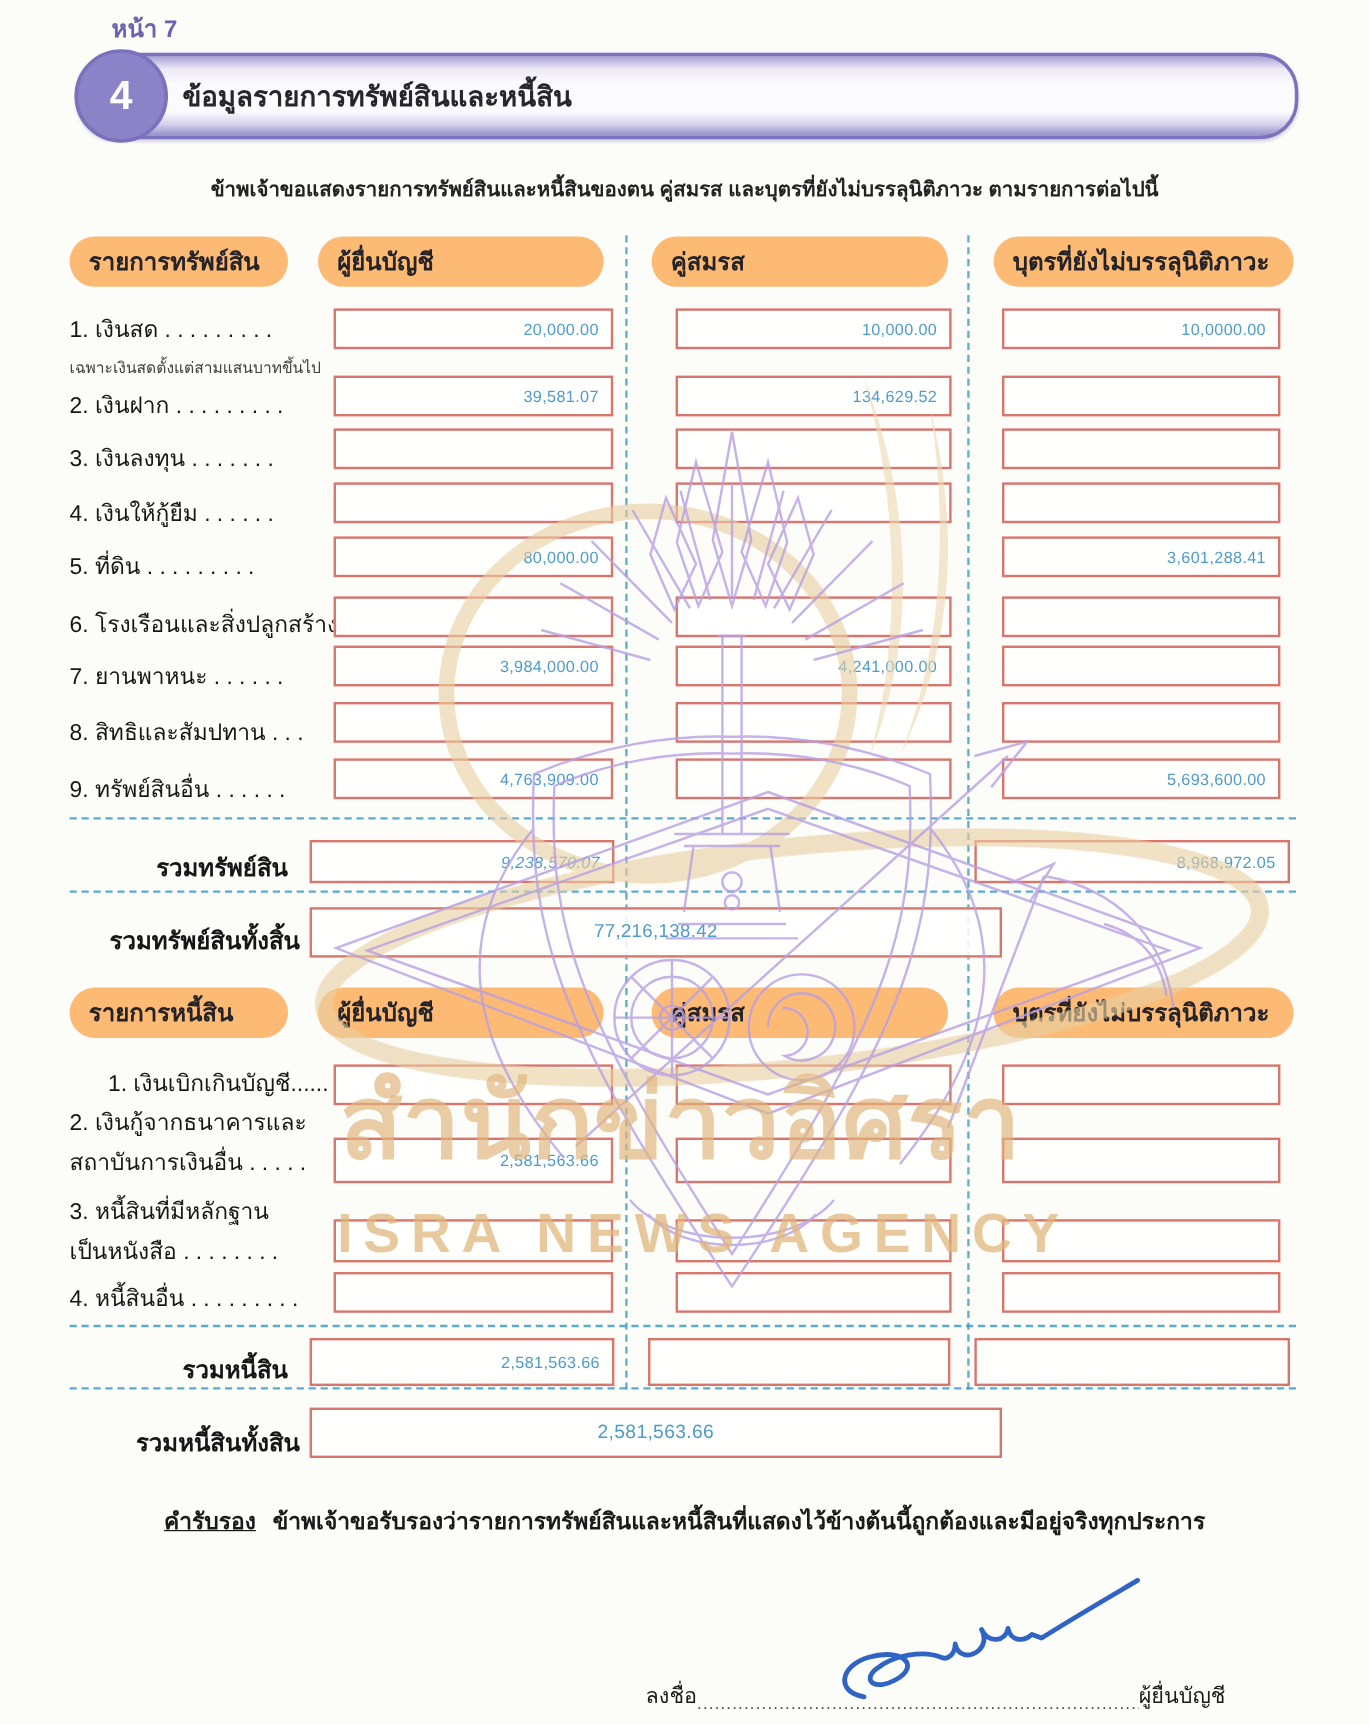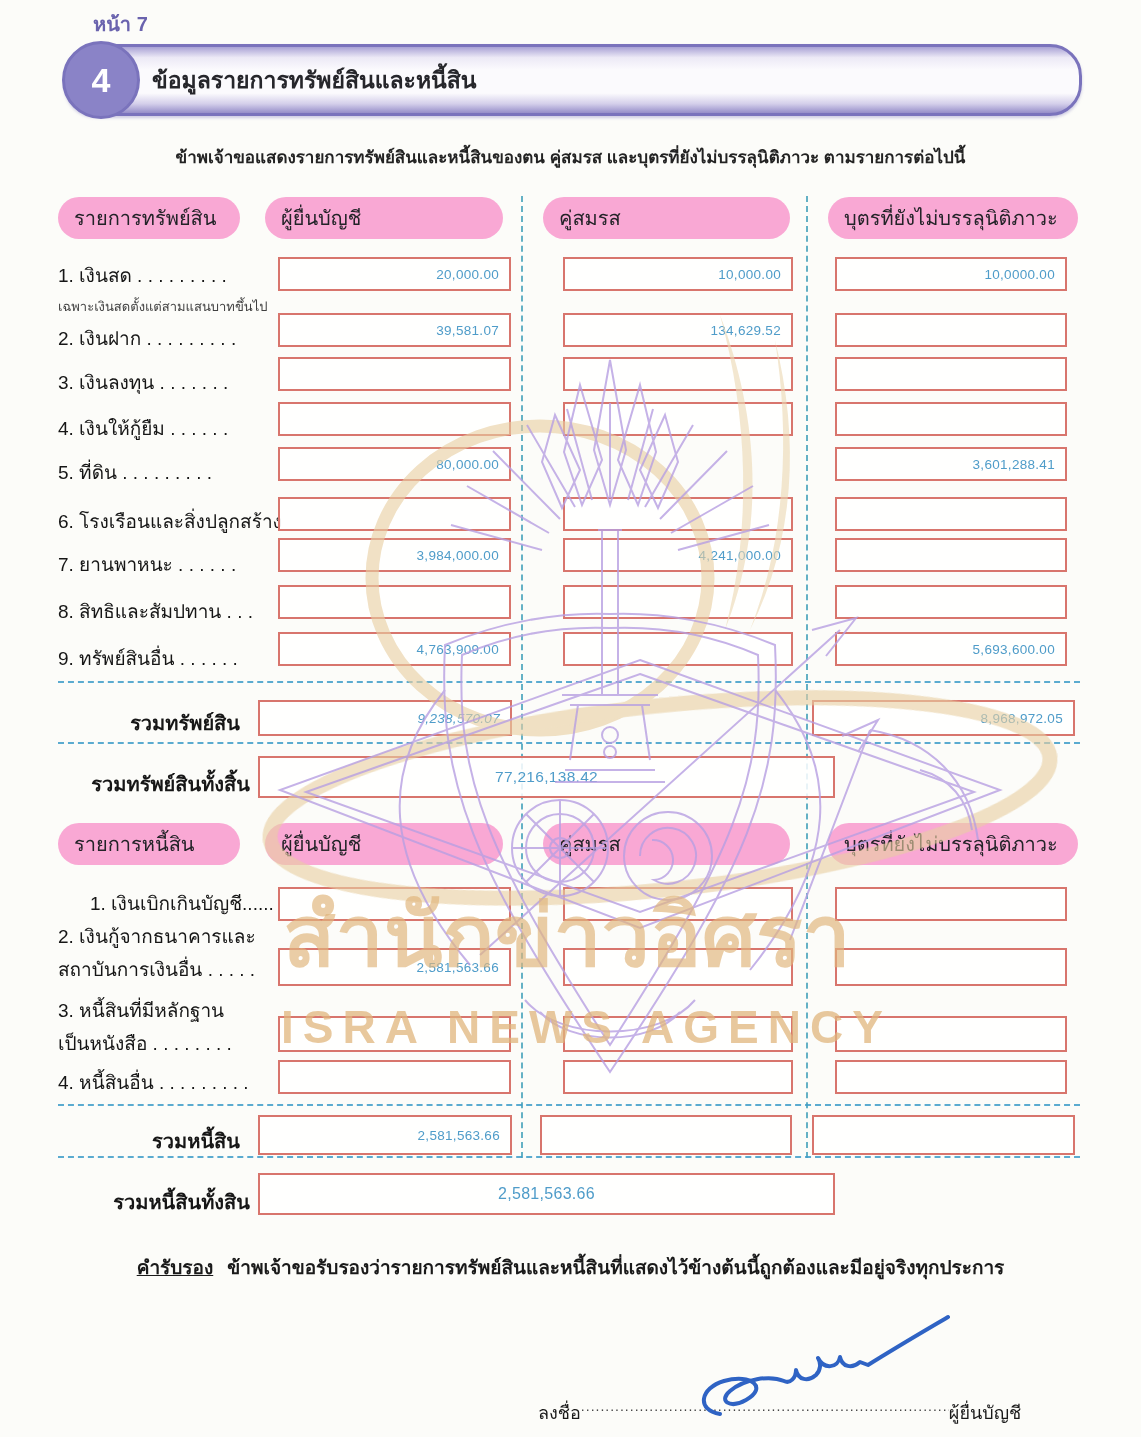--- a/index.html
+++ b/index.html
@@ -21,23 +21,23 @@
   .badge{
     left:62px; top:41px; width:72px; height:72px; border-radius:50%;
     background:#8a83c7; border:3px solid #7a73bc;
     display:flex; align-items:center; justify-content:center;
     color:#fff; font-size:34px; font-weight:bold; z-index:3;
   }
   .banner-title{left:152px; top:62px; font-size:23px; font-weight:bold; color:#26262b; z-index:3;}
   .intro{left:0; top:143px; width:1141px; text-align:center; font-size:17px; font-weight:bold; color:#232323;}
   
   .pill{
-    height:42px; background:#f9a8d4; border-radius:21px;
+    height:42px; background:#fdba74; border-radius:21px;
     display:flex; align-items:center; padding:0 16px; box-sizing:border-box;
-    font-size:20px; font-weight:normal; color:#232328; white-space:nowrap;
+    font-size:20px; font-weight:bold; color:#232328; white-space:nowrap;
   }
   
   .row-label{font-size:19px; color:#161616; white-space:pre-line; line-height:33px;}
   .row-note{font-size:13px; color:#404040;}
   .box{
     border:2px solid #d8756d; background:rgba(255,255,255,.85); box-sizing:border-box;
     display:flex; align-items:center; justify-content:flex-end;
     padding:0 10px; font-size:13.5px; color:#4f9cc9; letter-spacing:.3px;
   }
   .box.center{justify-content:center;}
@@ -46,21 +46,21 @@
   .c3{left:835px; width:232px;}
   .t1{left:258px; width:254px;}
   .t2{left:540px; width:252px;}
   .t3{left:812px; width:263px;}
   .total-label{font-size:20px; font-weight:bold; color:#161616; text-align:right; width:182px; left:58px;}
   .hdash{left:58px; width:1022px; height:0; border-top:2px dashed #3f9dc9; opacity:.85;}
   .vdash{width:0; top:196px; height:962px; border-left:2px dashed #3f9fb9; opacity:.8;}
   
   .cert{left:0; top:1252px; width:1141px; text-align:center; font-size:19px; font-weight:bold; color:#1a1a1a;}
   .cert .head{text-decoration:underline; margin-right:14px;}
-  .sig-row{left:538px; top:1398px; display:flex; align-items:flex-start; font-size:18px; color:#1a1a1a;}
+  .sig-row{left:538px; top:1398px; display:flex; align-items:flex-end; font-size:18px; color:#1a1a1a;}
   .sig-leader{display:inline-block; width:368px; overflow:hidden; white-space:nowrap; letter-spacing:1px; color:#444; font-size:14px;}
   
   .wm{pointer-events:none;}
   .wm-thai{
     left:283px; top:893px; width:600px; font-size:86px; font-weight:bold; line-height:1;
     color:rgba(224,182,124,.68); white-space:nowrap; z-index:5;
   }
   .wm-eng{
     left:281px; top:1000px; font-size:46px; font-weight:bold; letter-spacing:9px;
     color:rgba(224,182,124,.75); white-space:nowrap; z-index:5;

